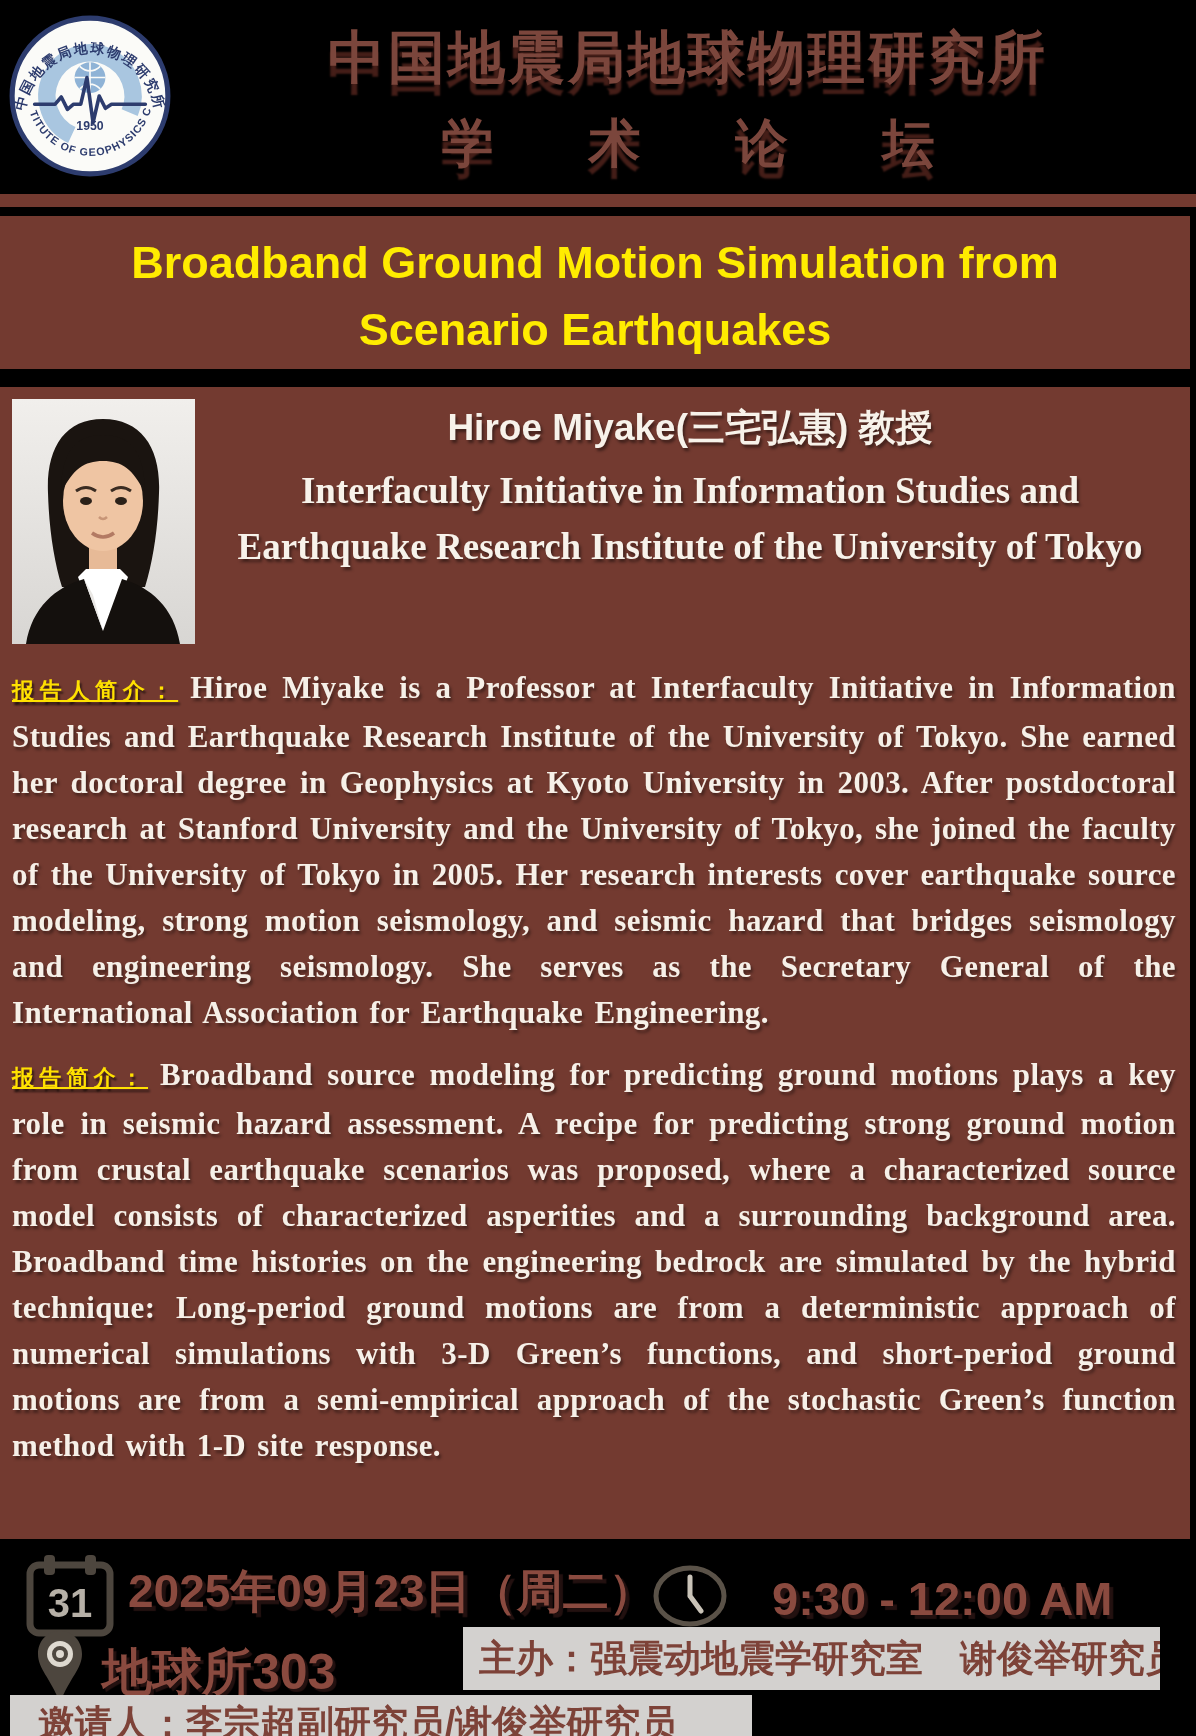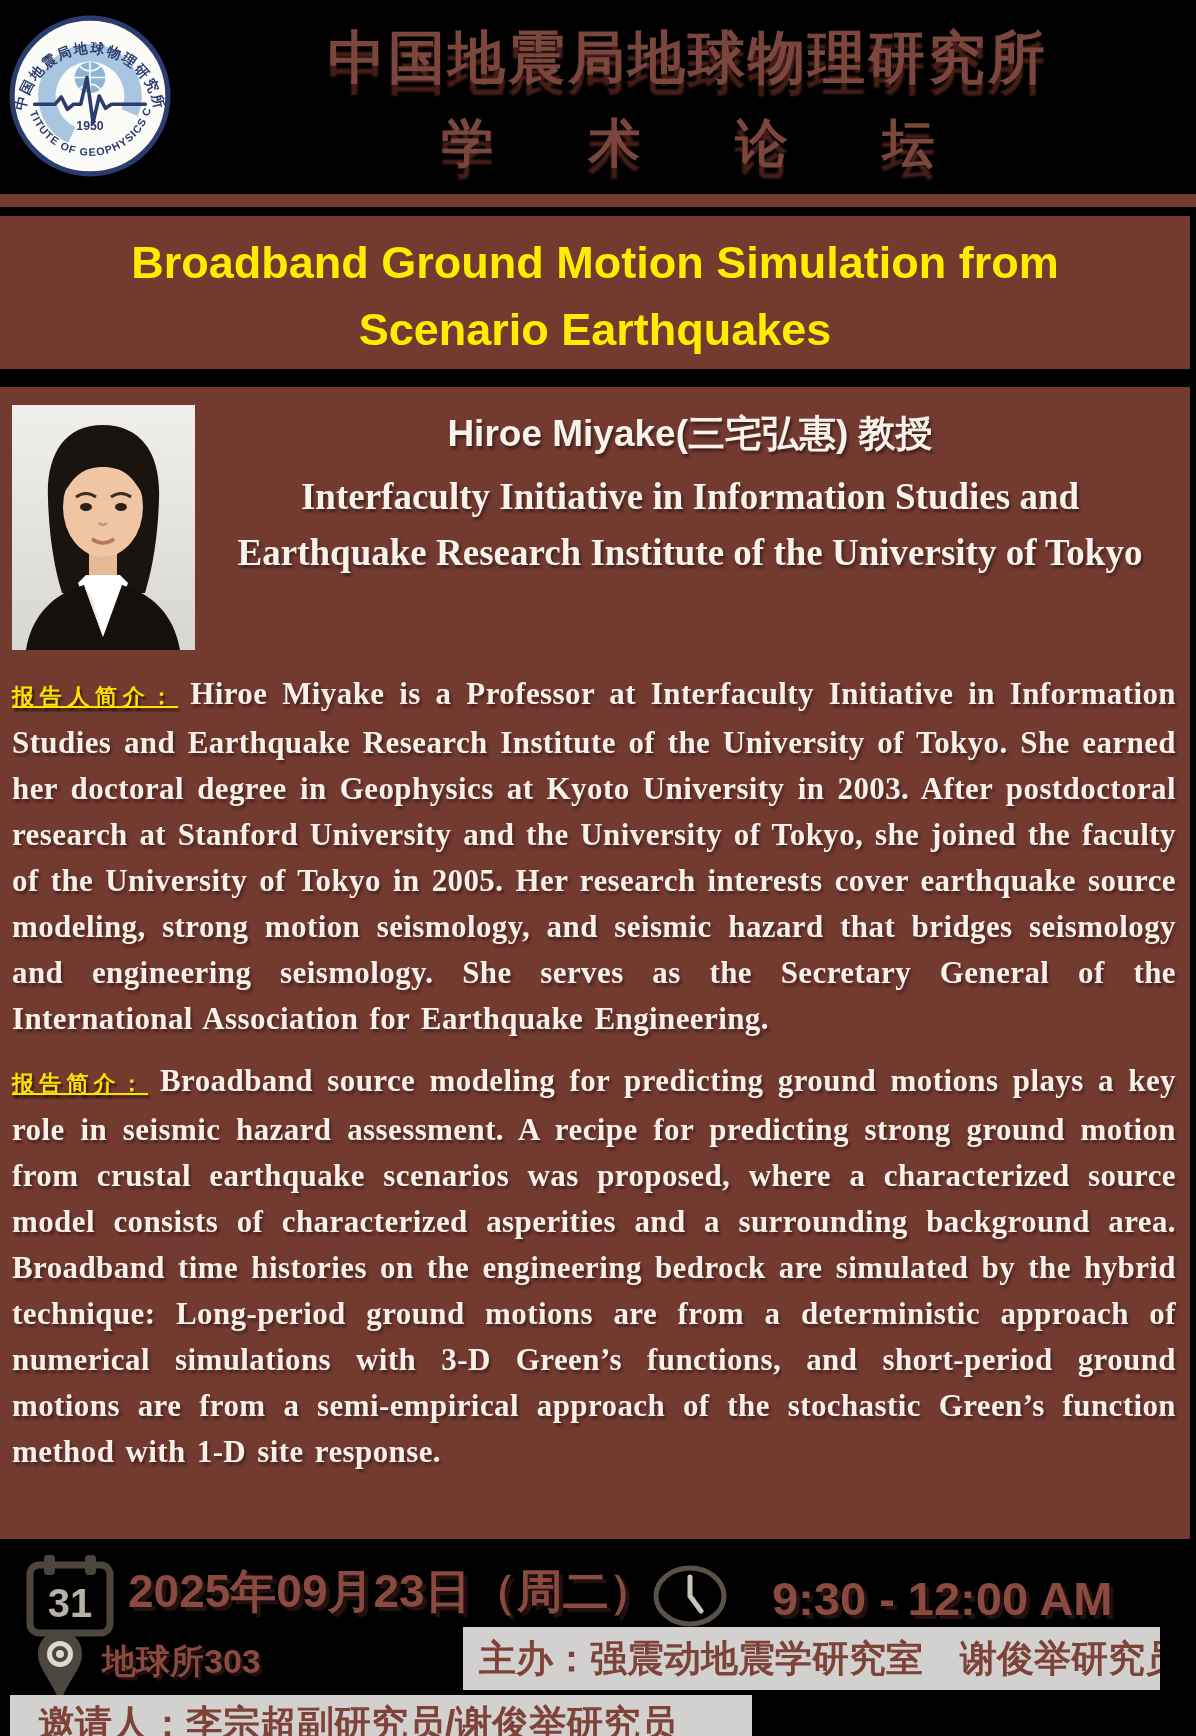--- a/index.html
+++ b/index.html
@@ -22,21 +22,21 @@
 
   
   .title-block { background:var(--maroon,#733a30); width:1190px; padding:13px 0 6px; }
   .title-block h1 { width:1080px; margin:0 auto; text-align:center; font-weight:bold;
                     color:var(--title-yellow,#ffec00); font-size:45px; line-height:67px;
                     font-family:"Liberation Sans", sans-serif; }
   .divider { height:18px; background:#000; }
 
   
   .content { background:var(--maroon,#733a30); width:1190px; height:1152px;
-             padding:12px 14px 0 12px; overflow:hidden; }
+             padding:6px 14px 0 12px; overflow:hidden; }
   .speaker-row { position:relative; min-height:256px; }
   .photo { position:absolute; left:0; top:6px; width:183px; height:245px; }
   .speaker-info { margin-left:192px; text-align:center; color:#f7f2ea; }
   .speaker-name { padding-top:10px; font-size:37px; font-weight:bold;
                   font-family:"Liberation Sans", sans-serif; text-shadow:2px 3px 3px rgba(0,0,0,.45); }
   .speaker-affiliation { margin-top:10px; font-family:Liberation Serif, serif; font-weight:bold;
                          font-size:37px; line-height:56px; text-shadow:2px 3px 3px rgba(0,0,0,.45); }
   .para { margin-top:16px; font-family:"Liberation Serif", serif; font-weight:bold;
           font-size:31px; line-height:46px; color:var(--body-text,#f6f0e8);
           text-align:justify; letter-spacing:0.4px; word-spacing:3px;
@@ -47,21 +47,21 @@
 
   
   .footer { position:relative; height:215px; background:#000; }
   .cal-icon   { position:absolute; left:26px;  top:16px; }
   .date-text  { position:absolute; left:128px; top:22px; font-size:46px; font-weight:bold;
                 color:var(--footer-text,#8a4a3f); text-shadow:4px 4px 1px #231110; white-space:nowrap; }
   .clock-icon { position:absolute; left:652px; top:26px; }
   .time-text  { position:absolute; left:772px; top:32px; font-size:47px; font-weight:bold;
                 color:var(--footer-text,#8a4a3f); text-shadow:4px 4px 1px #231110; white-space:nowrap; }
   .pin-icon   { position:absolute; left:36px;  top:90px; }
-  .loc-text   { position:absolute; left:102px; top:100px; font-size:34px; font-weight:bold;
+  .loc-text   { position:absolute; left:102px; top:100px; font-size:50px; font-weight:bold;
                 color:var(--footer-text,#8a4a3f); text-shadow:3px 3px 1px #231110; white-space:nowrap; }
   .organizer-box { position:absolute; left:463px; top:88px; width:697px; height:63px;
                    background:var(--gray-box-bg,#d3d1cf); color:var(--gray-box-text,#7d4238);
                    font-size:37px; font-weight:bold; line-height:63px; padding-left:16px;
                    white-space:nowrap; overflow:hidden; }
   .inviter-box  { position:absolute; left:10px; top:156px; width:742px; height:58px;
                    background:var(--gray-box-bg,#d3d1cf); color:var(--gray-box-text,#7d4238);
                    font-size:37px; font-weight:bold; line-height:58px; padding-left:28px;
                    white-space:nowrap; overflow:hidden; }
 </style>

